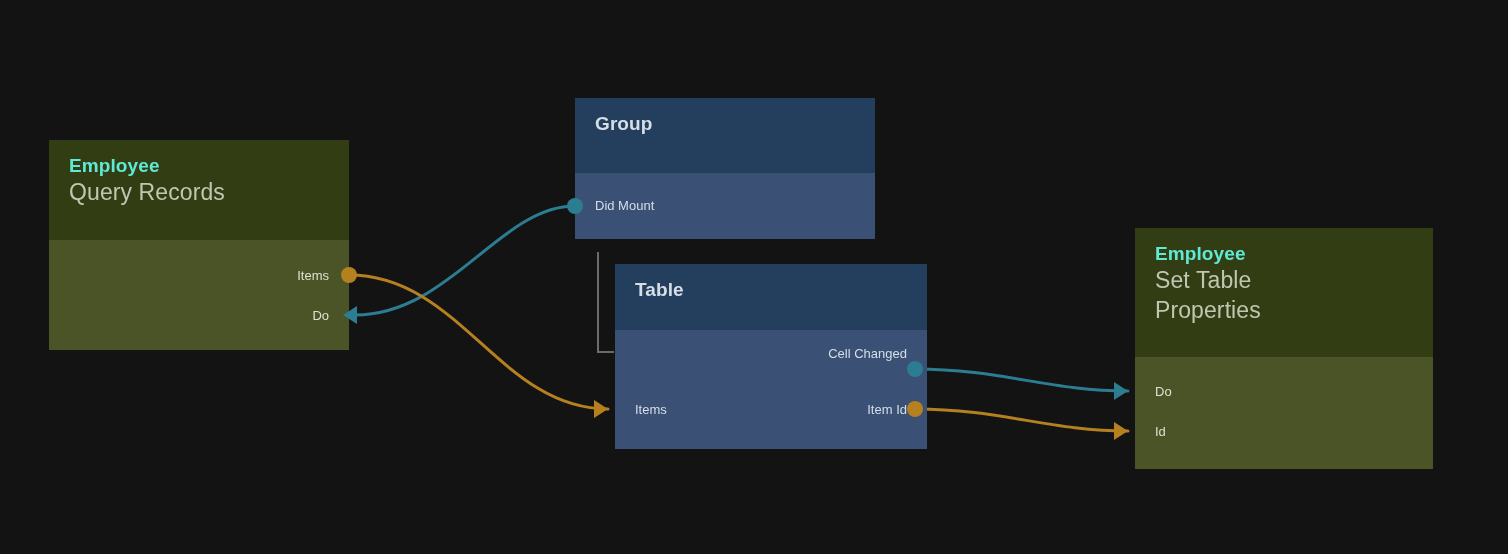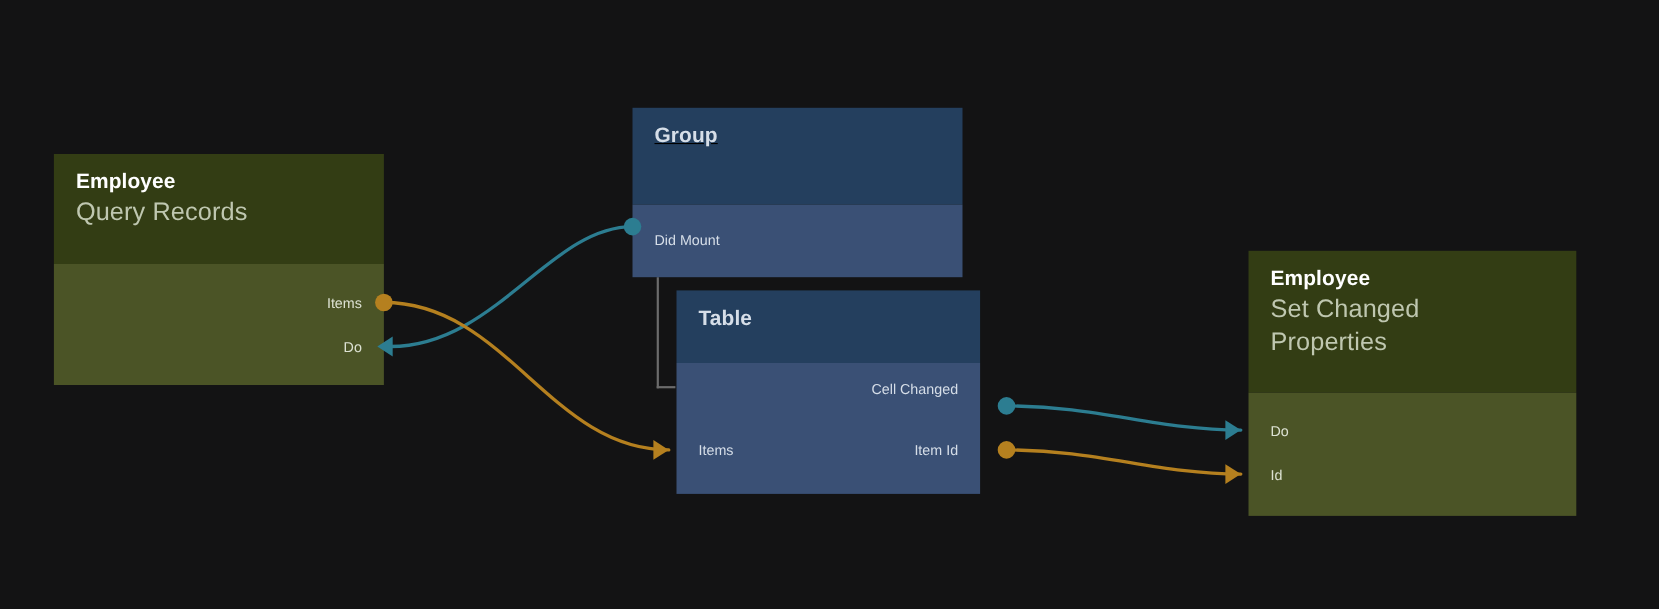--- a/index.html
+++ b/index.html
@@ -13,21 +13,21 @@
   #canvas{position:absolute;inset:0;width:1508px;height:554px;}
   #edges{position:absolute;left:0;top:0;width:1508px;height:554px;pointer-events:none;}
 
   .node{position:absolute;box-sizing:border-box;}
   .node-header{
     box-sizing:border-box;
     padding:14px 20px 12px 20px;
     line-height:1.28;
   }
   .node-title{
-    font-size:19px;font-weight:bold;color:#ffffff;letter-spacing:.1px;
+    font-size:19px;font-weight:bold;color:#5eead4;letter-spacing:.1px;
     white-space:pre-line;
   }
   .node-subtitle{
     font-size:23px;font-weight:normal;color:#C3CBB6;letter-spacing:.1px;
     white-space:pre-line;
   }
   .node-body{box-sizing:border-box;position:relative;}
 
   .port-row{
     position:absolute;left:0;right:0;height:22px;
@@ -81,51 +81,51 @@
         <div class="port-row out" style="top: 24px;">
           <span class="port-label">Items</span>
         </div>
         <div class="port-row out" style="top: 64px;">
           <span class="port-label">Do</span>
         </div>
       </div>
   </div>
 
   <div class="node blue" id="node-group" style="left: 575px; top: 98px; width: 300px; height: 142px;">
-    <div class="node-header" style="height: 88px; text-decoration: underline;">
+    <div class="node-header" style="height: 75px;">
       <div class="node-title">Group</div>
     </div>
     <div class="node-body" style="height: 66px;">
         <div class="port-row in" style="top: 21px;">
           <span class="port-label">Did Mount</span>
         </div>
       </div>
   </div>
 
-  <div class="node blue" id="node-table" style="left: 615px; top: 264px; width: 276px; height: 185px;">
+  <div class="node blue" id="node-table" style="left: 615px; top: 264px; width: 312px; height: 185px;">
     <div class="node-header" style="height: 66px;">
       <div class="node-title">Table</div>
     </div>
     <div class="node-body" style="height: 119px;">
         <div class="port-row out" style="top: 12px;">
           <span class="port-label">Cell Changed</span>
         </div>
         <div class="port-row out" style="top: 68px; padding-left: 31px;">
           <span class="port-label">Item Id</span>
         </div>
         <div class="port-row in" style="top: 68px;">
           <span class="port-label">Items</span>
         </div>
       </div>
   </div>
 
   <div class="node green" id="node-employee-set-record-properties" style="left: 1135px; top: 228px; width: 298px; height: 241px;">
     <div class="node-header" style="height: 129px;">
       <div class="node-title">Employee</div>
-      <div class="node-subtitle">Set Changed
+      <div class="node-subtitle">Set Table
 Properties</div>
     </div>
     <div class="node-body" style="height: 112px;">
         <div class="port-row in" style="top: 23px;">
           <span class="port-label">Do</span>
         </div>
         <div class="port-row in" style="top: 63px; text-align: right;">
           <span class="port-label">Id</span>
         </div>
       </div>

